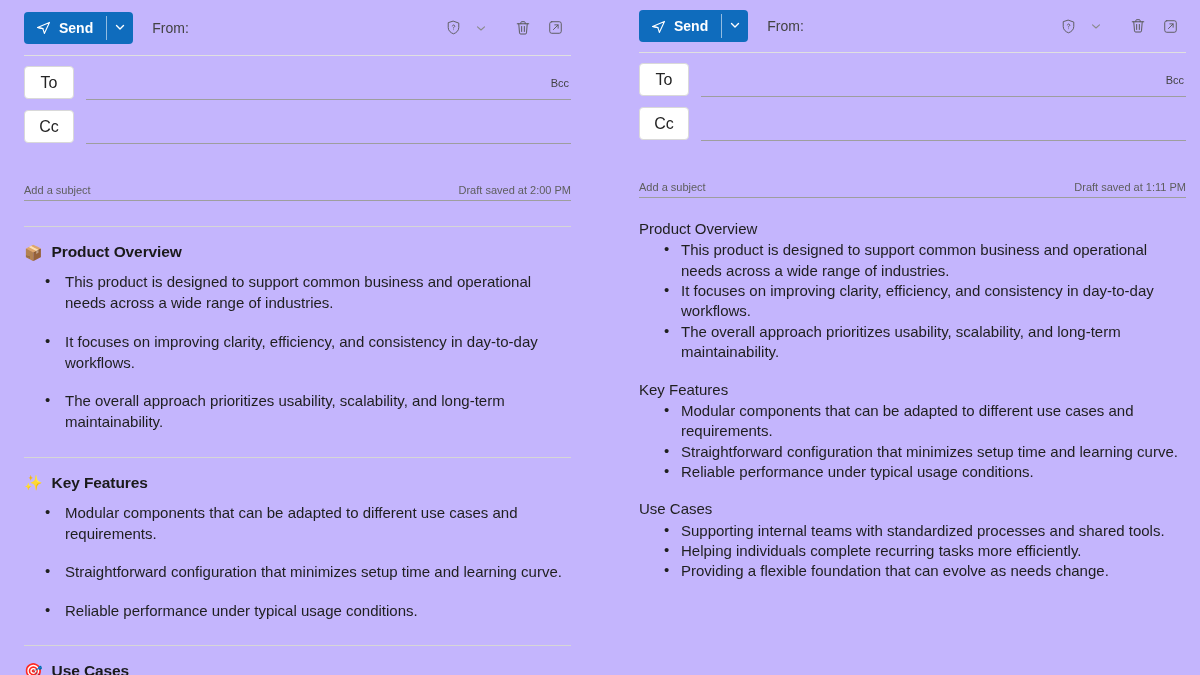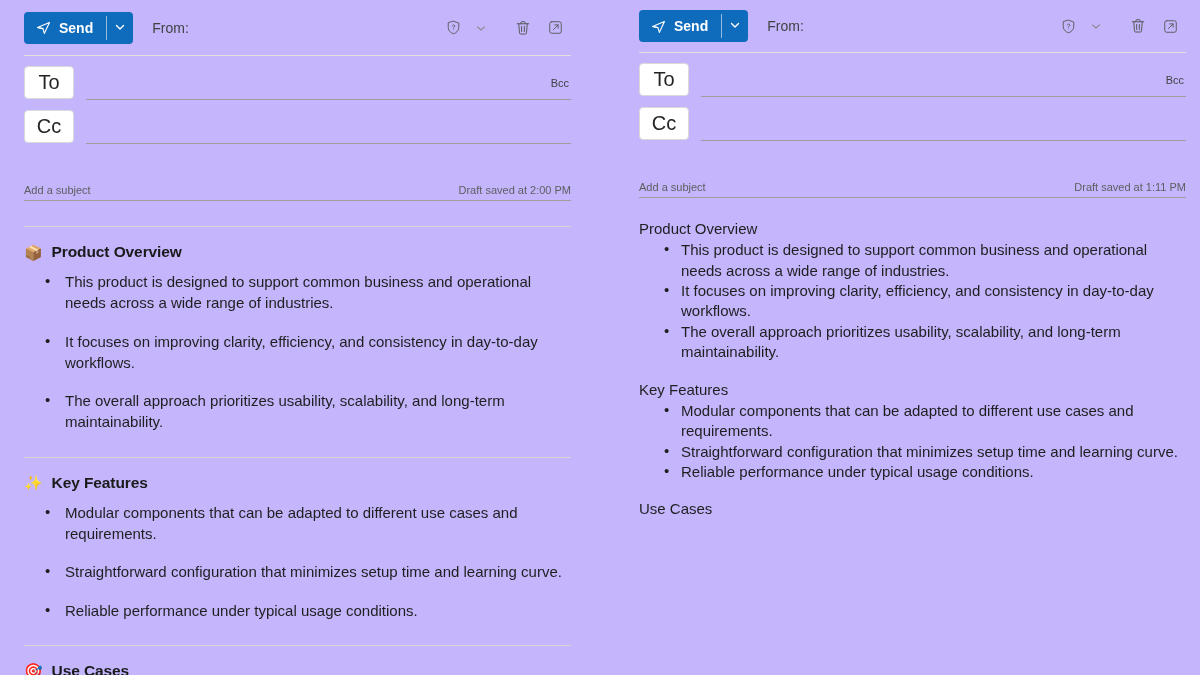--- a/index.html
+++ b/index.html
@@ -129,21 +129,21 @@
   .recip-chip {
     flex: 0 0 auto;
     width: 50px;
     height: 33px;
     box-sizing: border-box;
     border: 1px solid #d9d9d9;
     border-radius: 4px;
     display: flex;
     align-items: center;
     justify-content: center;
-    font-size: 20px;
+    font-size: 16px;
     color: #242424;
     background: #fff;
     cursor: pointer;
   }
   .recip-field {
     flex: 1 1 auto;
     margin-left: 12px;
     height: 33px;
     display: flex;
     align-items: center;
@@ -490,19 +490,22 @@
         <ul class="plain-list">
           <li>Modular components that can be adapted to different use cases and requirements.</li>
           <li>Straightforward configuration that minimizes setup time and learning curve.</li>
           <li>Reliable performance under typical usage conditions.</li>
         </ul>
       </div>
 
       <div class="plain-block">
         <div class="plain-head">Use Cases</div>
         <ul class="plain-list">
+          <li>Supporting internal teams with standardized processes and shared tools.</li>
+          <li>Helping individuals complete recurring tasks more efficiently.</li>
+          <li>Providing a flexible foundation that can evolve as needs change.</li>
         </ul>
       </div>
 
     </div>
   </div>
 
 </div>
 
 </body></html>

